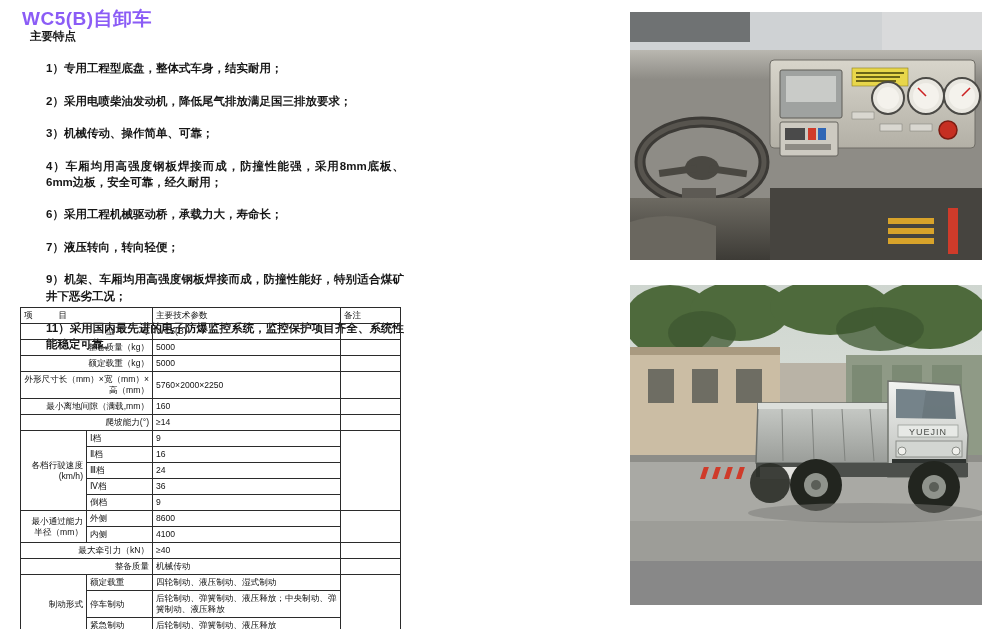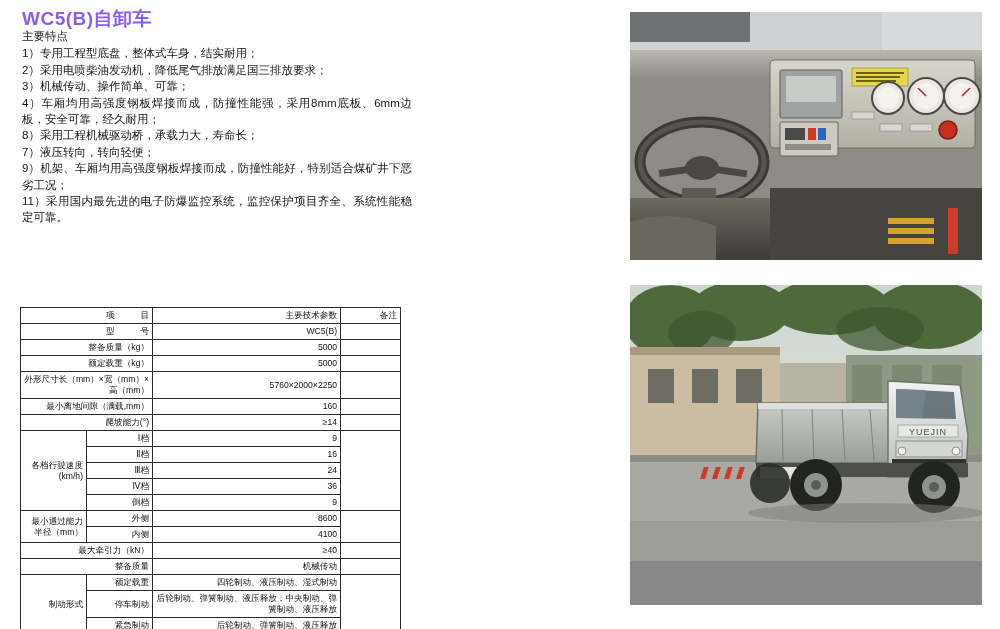--- a/index.html
+++ b/index.html
@@ -28,34 +28,35 @@
     top: 6px;
     font-size: 19px;
     font-weight: bold;
     letter-spacing: 0.5px;
     color: #8b5cf6;
   }
 
   
   .features {
     position: absolute;
-    left: 22px;
+    left: 30px;
     top: 28px;
     width: 390px;
     font-size: 11.5px;
     line-height: 16.4px;
     color: #161616;
     text-align: justify;
+    font-weight: bold;
   }
   .features .heading {
     font-size: 11.5px;
     margin-bottom: 1px;
   }
   .features p {
-    margin: 0;
+    margin: 16px;
     text-indent: 0;
   }
   .features p.ind {
     text-indent: 0;
   }
 
   
   .photo {
     position: absolute;
     overflow: hidden;
@@ -87,37 +88,37 @@
     table-layout: fixed;
   }
   .spec-table td {
     border: 1px solid #2b2b2b;
     padding: 1px 3px;
     vertical-align: middle;
     line-height: 11px;
     height: 13px;
   }
   .c-left { text-align: right; }
-  .c-center { text-align: right; }
+  .c-center { text-align: left; }
   .multi { line-height: 10.5px; }
 </style>
 </head>
 <body>
 
 <div class="page">
 
   <div class="title">WC5(B)自卸车</div>
 
   <div class="features">
     <div class="heading">主要特点</div>
     <p class="ind">1）专用工程型底盘，整体式车身，结实耐用；</p>
     <p class="ind">2）采用电喷柴油发动机，降低尾气排放满足国三排放要求；</p>
     <p class="ind">3）机械传动、操作简单、可靠；</p>
     <p class="ind">4）车厢均用高强度钢板焊接而成，防撞性能强，采用8mm底板、6mm边板，安全可靠，经久耐用；</p>
-    <p class="ind">8）采用工程机械驱动桥，承载力大，寿命长；</p>
+    <p class="ind">6）采用工程机械驱动桥，承载力大，寿命长；</p>
     <p class="ind">7）液压转向，转向轻便；</p>
     <p class="ind">9）机架、车厢均用高强度钢板焊接而成，防撞性能好，特别适合煤矿井下恶劣工况；</p>
     <p class="ind">11）采用国内最先进的电子防爆监控系统，监控保护项目齐全、系统性能稳定可靠。</p>
   </div>
 
   <div class="photo photo-top">
     <svg width="352" height="248" viewBox="0 0 352 248" xmlns="http://www.w3.org/2000/svg">
       <defs>
         <linearGradient id="dashGrad" x1="0" y1="0" x2="0" y2="1">
           <stop offset="0%" stop-color="#b9b7b0"></stop>

